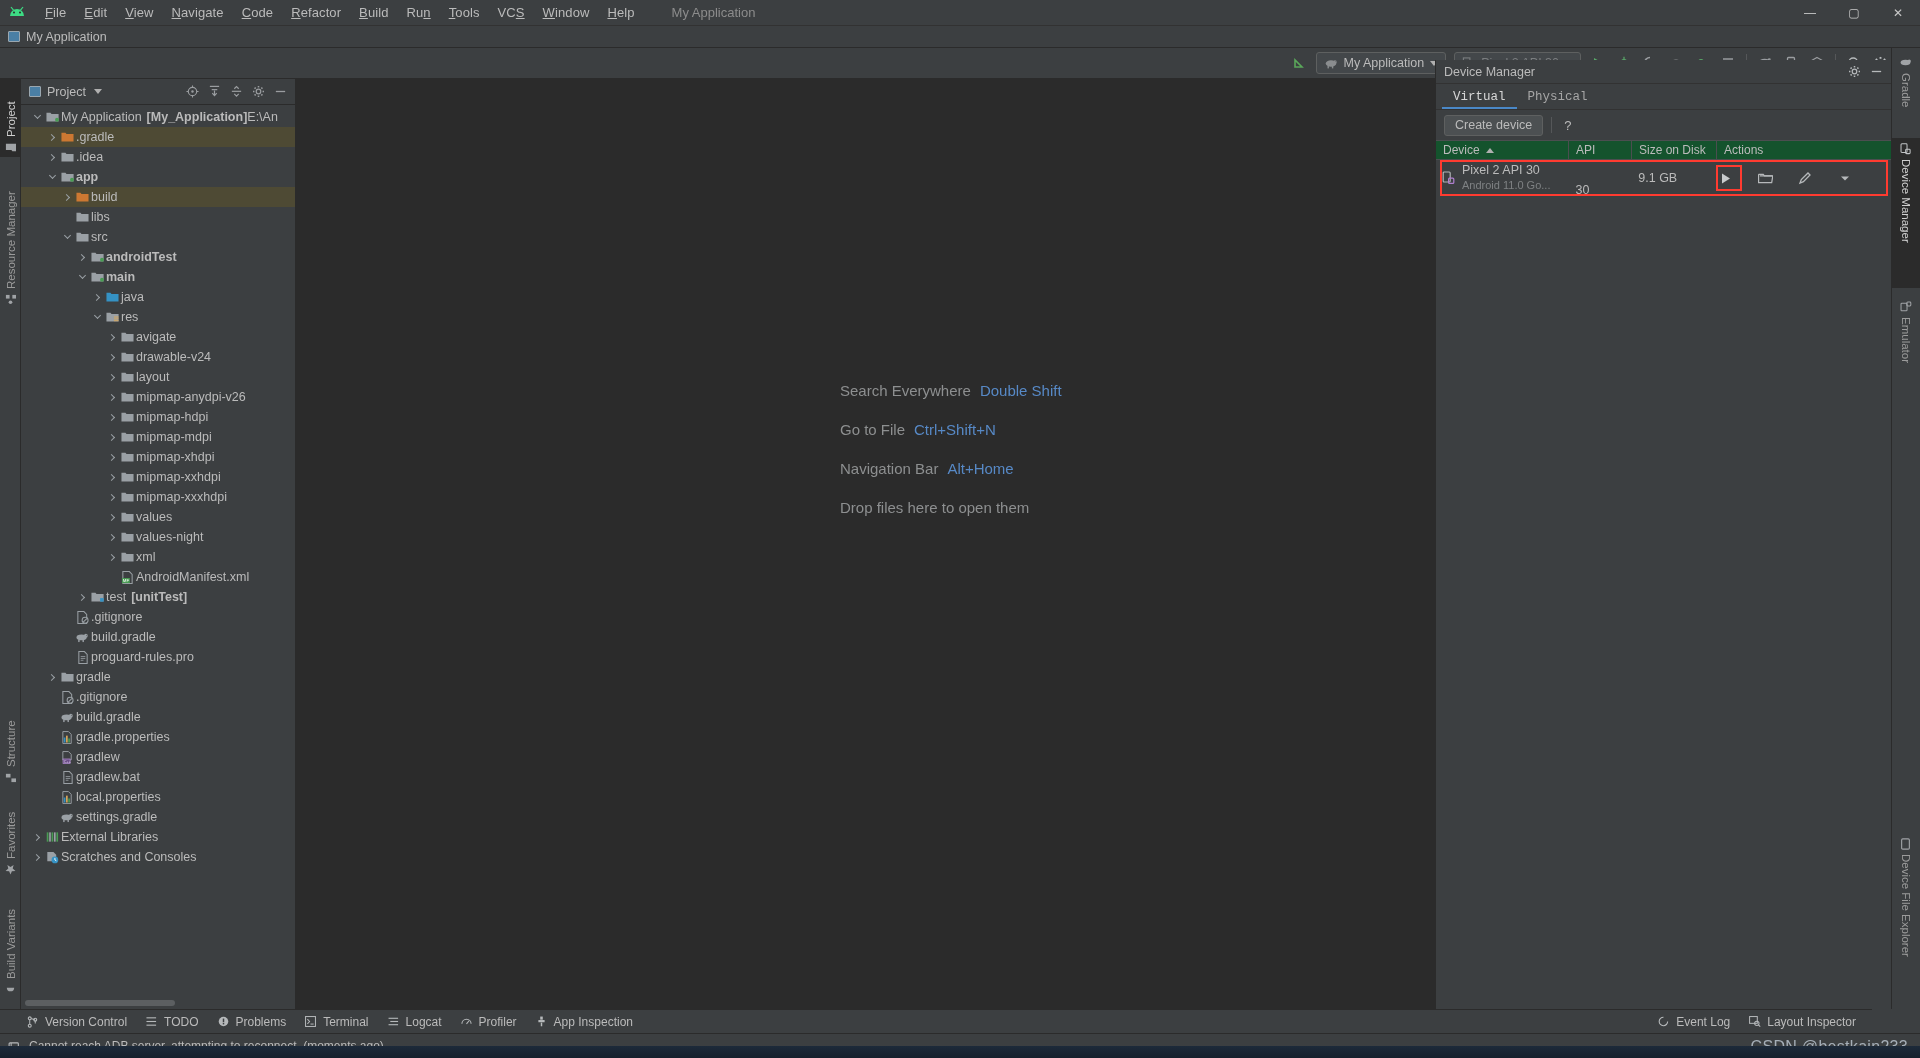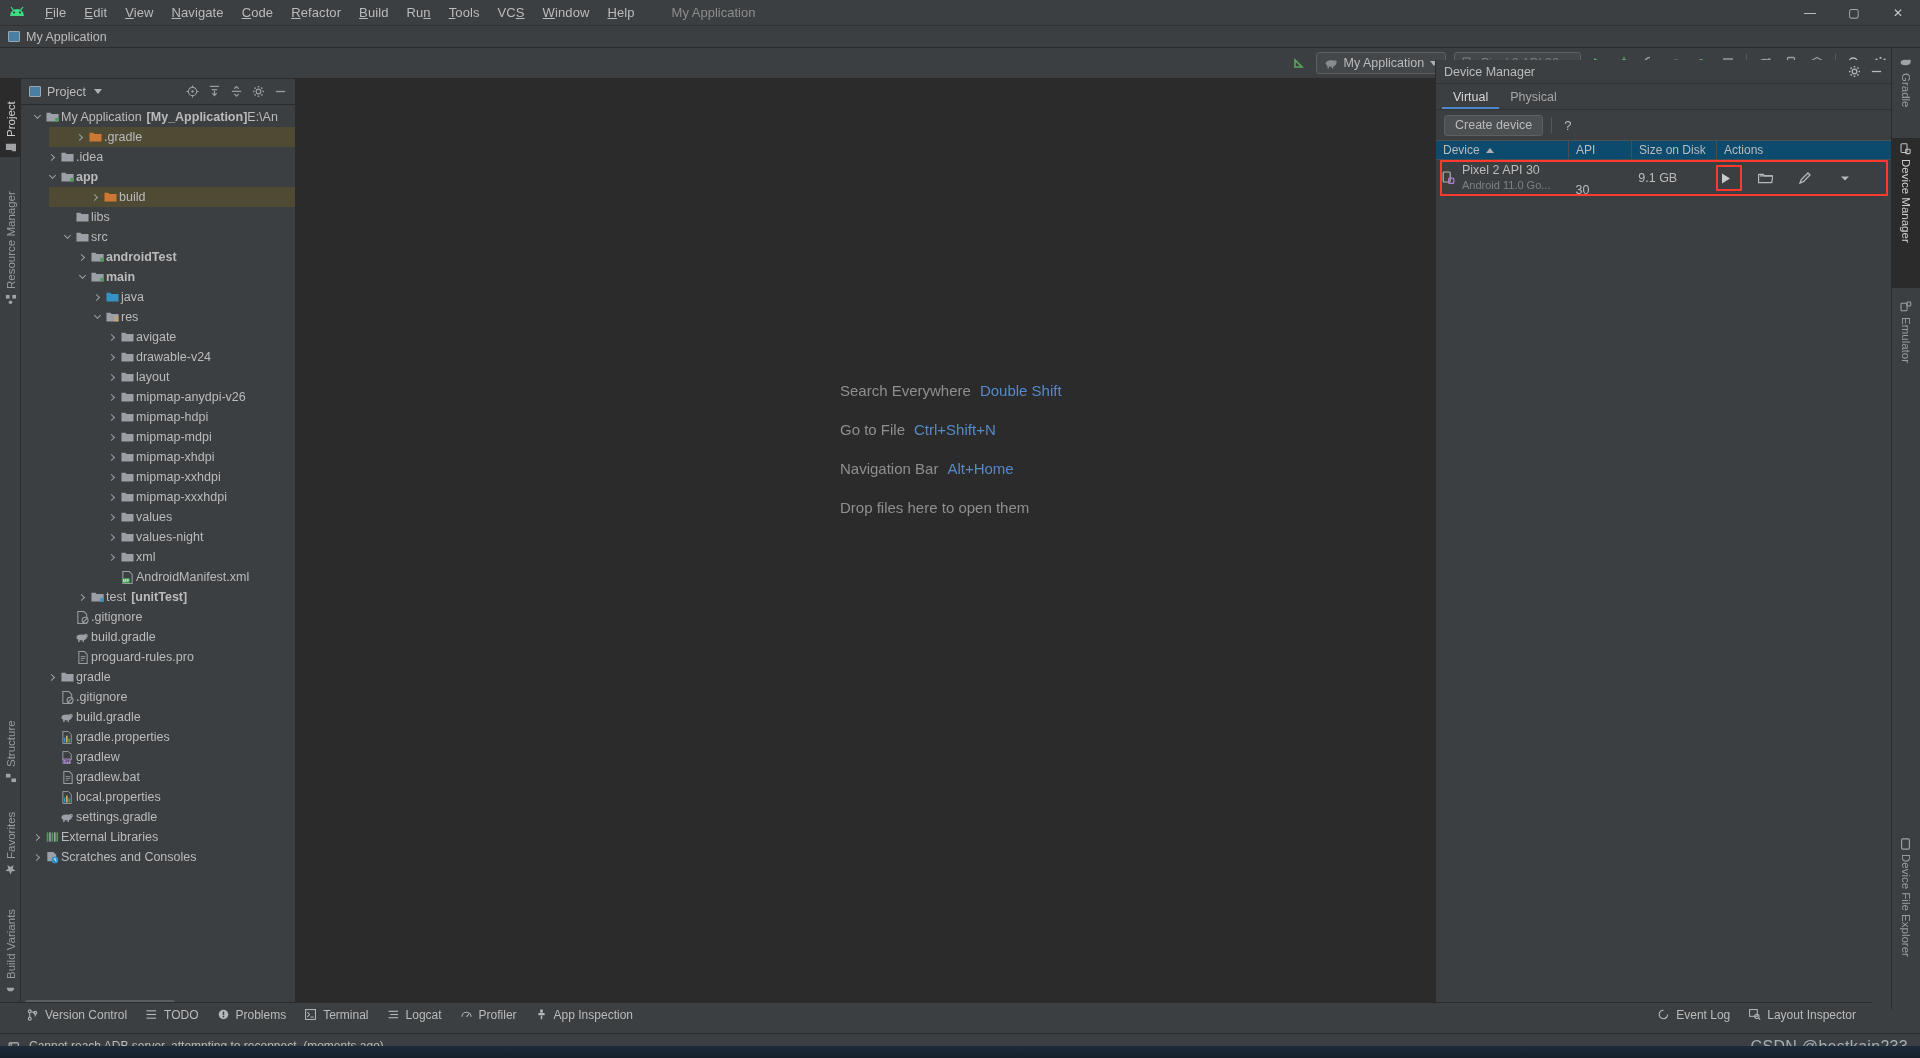--- a/index.html
+++ b/index.html
@@ -85,21 +85,21 @@
   }
   .proj-header .sq { width:12px;height:11px;border:1.5px solid #9aa7b0;background:#4a7fa5;
                      border-radius:1px; margin-right:6px; }
   .proj-header .name { font-size:12.5px; color:#bbbbbb; }
   .proj-header .hicon { width:22px;height:22px; display:flex;align-items:center;justify-content:center; }
   .tree { position:absolute; top:26px; left:0; right:0; bottom:14px; overflow:hidden; padding-top:2px; }
   .row {
     height:20px; display:flex; align-items:center; font-size:12.5px; color:#bbbbbb;
     white-space:nowrap; padding-right:4px;
   }
-  .row.sel-b { background:#4e4a34;margin-left:28px; }
+  .row.sel-b { background:#4e4a34; }
   .arrow {
     width:13px; height:20px; display:flex; align-items:center; justify-content:center;
     flex:0 0 auto;
   }
   .arrow i {
     display:block; width:5px; height:5px; border-right:1.4px solid #9aa0a5;
     border-bottom:1.4px solid #9aa0a5;
   }
   .arrow.right i { transform:rotate(-45deg); margin-left:-2px; }
   .arrow.down i { transform:rotate(45deg); margin-top:-3px; }
@@ -126,32 +126,32 @@
     background:#3c3f41; border-left:1px solid #2b2b2b;
   }
   .dm-title {
     height:24px; display:flex; align-items:center; padding:0 4px 0 8px;
     border-bottom:1px solid #323232;
   }
   .dm-title .t { font-size:12.5px; color:#bbbbbb; }
   .dm-title .sp { flex:1 1 auto; }
   .dm-title .hicon { width:22px;height:22px;display:flex;align-items:center;justify-content:center; }
   .dm-tabs { height:26px; display:flex; align-items:flex-end; border-bottom:1px solid #323232; padding-left:6px; }
-  .dm-tab { font-size:12.5px; color:#a6a6a6; padding:3px 11px 5px; }
+  .dm-tab { font-size:12.5px; color:#a6a6a6; padding:3px 11px 5px;font-family:Liberation Mono, monospace; }
   .dm-tab.active { color:#d7d7d7; box-shadow: inset 0 -2px 0 #4a88c7; }
   .dm-actions { height:30px; display:flex; align-items:center; padding:0 8px; gap:8px; }
   .btn {
     height:21px; border:1px solid #5e6060; background:#4c5052; border-radius:3px;
     font-size:12.5px; color:#bbbbbb; padding:0 10px; display:flex; align-items:center;
   }
   .vsep { width:1px; height:16px; background:#555759; }
   .qmark { font-size:13px; color:#bbbbbb; padding:0 4px; }
   .dm-head {
     height:20px; display:flex; align-items:center; font-size:12px; color:#bbbbbb;
-    border-top:1px solid #4b4e50; border-bottom:1px solid #4b4e50; background:#0c4a6e;
+    border-top:1px solid #4b4e50; border-bottom:1px solid #4b4e50; background:#14532d;
   }
   .dm-head .c { padding-left:7px; border-right:1px solid #4b4e50; height:20px; display:flex; align-items:center; }
   .dm-head .c:last-child { border-right:none; }
   .c-device { width:133px; }
   .c-api { width:63px; }
   .c-size { width:85px; }
   .c-act { flex:1 1 auto; }
   .sortarrow { width:0;height:0;border-left:4px solid transparent;border-right:4px solid transparent;
                border-bottom:5px solid #b0b0b0; margin-left:6px; }
   .dm-row {
@@ -183,21 +183,21 @@
   .rtab {
     position:absolute; right:0; width:28px;
     writing-mode:vertical-rl; text-orientation:mixed;
     font-size:11.5px; color:#9b9b9b; white-space:nowrap;
     display:flex; align-items:center; gap:5px; padding:5px 0; justify-content:flex-start;
   }
   .rtab.active { background:#2b2b2b; color:#cfcfcf; }
 
   
   .toolwin {
-    position:absolute; left:0; bottom:32px; width:1872px; height:24px;
+    position:absolute; left:0; bottom:25px; width:1872px; height:24px;
     background:#3c3f41; border-top:1px solid #2b2b2b;
     display:flex; align-items:center; padding-left:22px;
   }
   .tw { display:flex; align-items:center; gap:6px; font-size:12px; color:#bbbbbb; padding:0 14px 0 4px; }
   .tw .i { width:13px; height:13px; display:flex; align-items:center; justify-content:center; }
   .statusbar {
     position:absolute; left:0; bottom:0; width:1920px; height:25px;
     background:#3c3f41; border-top:1px solid #2b2b2b;
     display:flex; align-items:center; padding-left:8px;
   }

